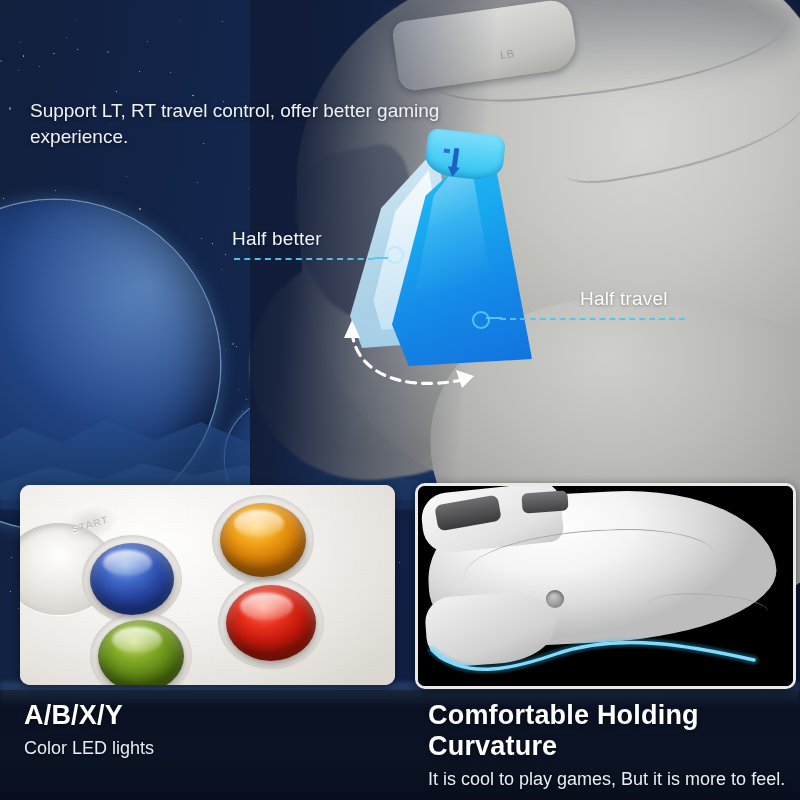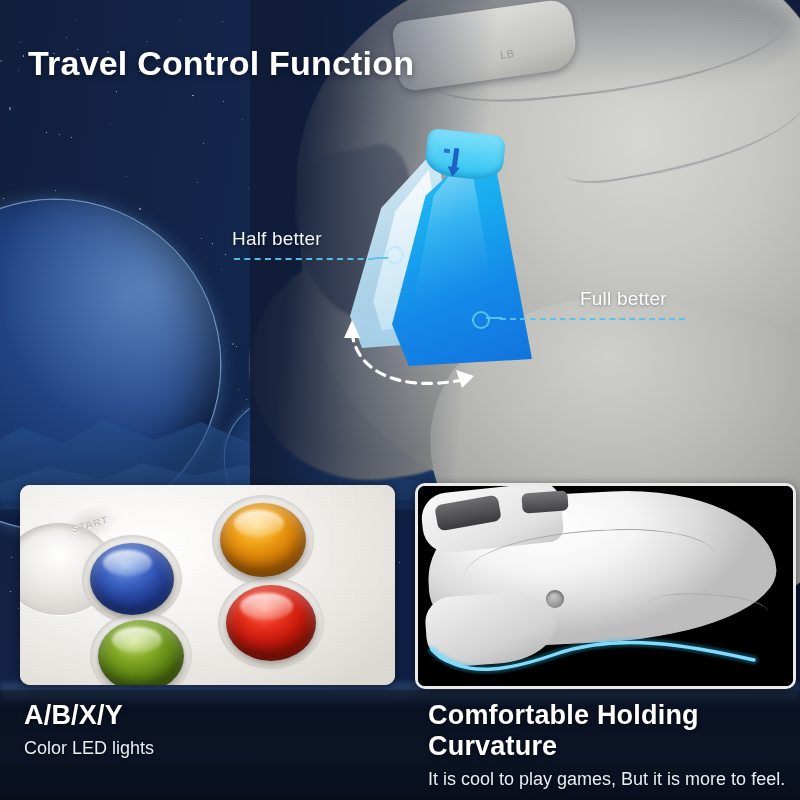--- a/index.html
+++ b/index.html
@@ -587,29 +587,29 @@
 
   <div class="lead" style="left:234px;top:258px;width:140px;"></div>
   <div class="dot dot-white" style="left:386px;top:246px;"></div>
   <div class="lead-solid" style="left:374px;top:257px;width:14px;opacity:.9;"></div>
 
   <div class="dot" style="left:472px;top:311px;"></div>
   <div class="lead-solid" style="left:486px;top:317px;width:16px;"></div>
   <div class="lead" style="left:500px;top:318px;width:185px;"></div>
 
   <div class="label-half">Half better</div>
-  <div class="label-full">Full better</div>
+  <div class="label-full">Half travel</div>
 
   <svg class="rot-arc" viewBox="0 0 160 80">
     <path d="M 14 14 C 18 54, 62 74, 124 62" fill="none" stroke="#ffffff" stroke-width="3.2" stroke-dasharray="9 7" stroke-linecap="round"></path>
     <polygon points="14,2 22,20 6,20" fill="#ffffff"></polygon>
     <polygon points="136,58 118,52 124,70" fill="#ffffff"></polygon>
   </svg>
 
-  <div class="headline">Travel Control Function</div>
+  <div class="subhead">Support LT, RT travel control, offer better gaming experience.</div>
 
   <div class="bottom-band"></div>
   <div class="band-sparkle"></div>
 
   <div class="panel panel-left">
     <div class="face"></div>
     <div class="face-texture"></div>
     <div class="dpad-well"></div>
     <div class="start-emboss">START</div>
 

